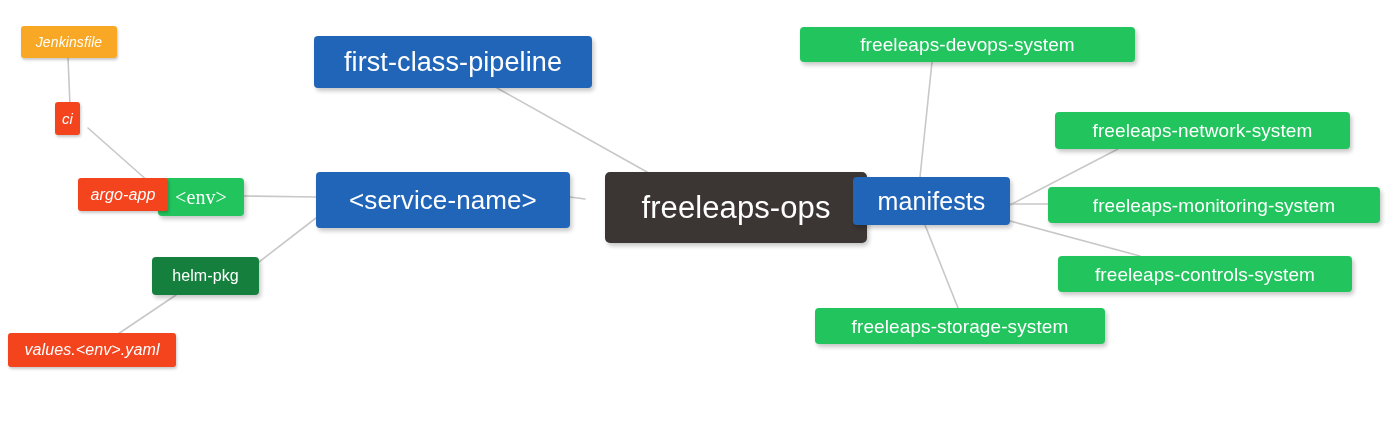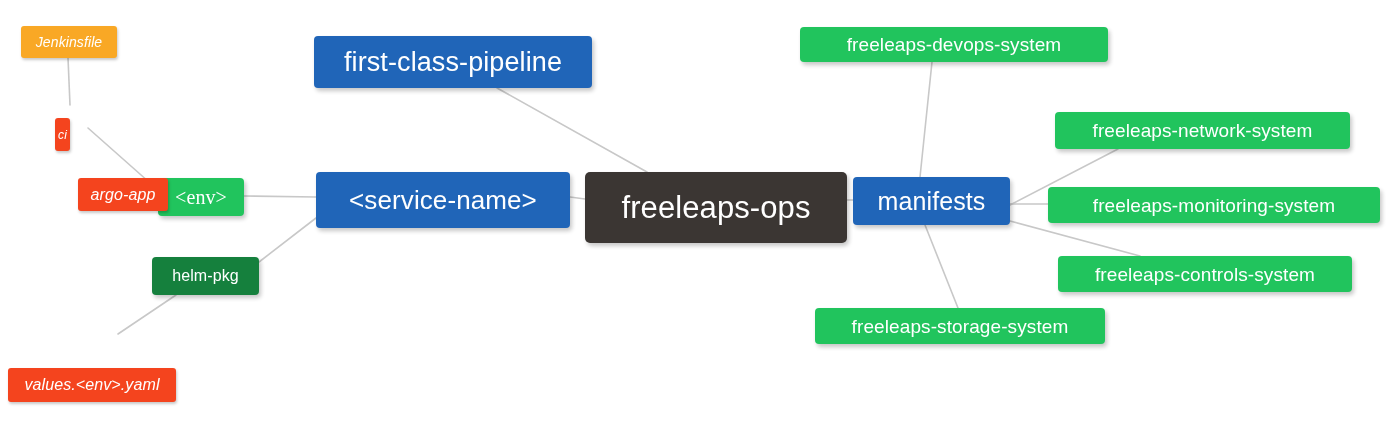--- a/index.html
+++ b/index.html
@@ -40,59 +40,59 @@
       <line x1="570" y1="197" x2="585" y2="199" stroke="#c8c8c8" stroke-width="1.6" stroke-linecap="round"></line>
       <line x1="497" y1="88" x2="647" y2="172" stroke="#c8c8c8" stroke-width="1.6" stroke-linecap="round"></line>
       <line x1="847" y1="200" x2="853" y2="200" stroke="#c8c8c8" stroke-width="1.6" stroke-linecap="round"></line>
       <line x1="920" y1="177" x2="932" y2="62" stroke="#c8c8c8" stroke-width="1.6" stroke-linecap="round"></line>
       <line x1="1010" y1="205" x2="1118" y2="149" stroke="#c8c8c8" stroke-width="1.6" stroke-linecap="round"></line>
       <line x1="1010" y1="204" x2="1048" y2="204" stroke="#c8c8c8" stroke-width="1.6" stroke-linecap="round"></line>
       <line x1="1010" y1="221" x2="1140" y2="256" stroke="#c8c8c8" stroke-width="1.6" stroke-linecap="round"></line>
       <line x1="925" y1="225" x2="958" y2="308" stroke="#c8c8c8" stroke-width="1.6" stroke-linecap="round"></line>
     </svg>
   <div id="nodes">
-      <div class="node n-root" style="left: 585px; top: 172px; width: 262px; height: 71px; background: rgb(59, 54, 51); font-size: 31px;">
+      <div class="node n-root" style="left: 605px; top: 172px; width: 262px; height: 71px; background: rgb(59, 54, 51); font-size: 31px;">
         <span>freeleaps-ops</span>
       </div>
       <div class="node n-branch" style="left: 314px; top: 36px; width: 278px; height: 52px; background: rgb(32, 101, 184); font-size: 27px;">
         <span>first-class-pipeline</span>
       </div>
       <div class="node n-branch" style="left: 316px; top: 172px; width: 254px; height: 56px; background: rgb(32, 101, 184); font-size: 26px; text-align: right;">
         <span>&lt;service-name&gt;</span>
       </div>
       <div class="node n-branch" style="left: 853px; top: 177px; width: 157px; height: 48px; background: rgb(32, 101, 184); font-size: 25px;">
         <span>manifests</span>
       </div>
       <div class="node n-leaf" style="left: 158px; top: 178px; width: 86px; height: 38px; background: rgb(33, 196, 93); font-size: 20px; font-family: Liberation Serif, serif;">
         <span>&lt;env&gt;</span>
       </div>
       <div class="node n-leaf" style="left: 152px; top: 257px; width: 107px; height: 38px; background: #15803d; font-size: 16px;">
         <span>helm-pkg</span>
       </div>
-      <div class="node n-leaf" style="left: 800px; top: 27px; width: 308px; height: 35px; background: rgb(33, 196, 93); font-size: 19px;">
+      <div class="node n-leaf" style="left: 800px; top: 27px; width: 335px; height: 35px; background: rgb(33, 196, 93); font-size: 19px;">
         <span>freeleaps-devops-system</span>
       </div>
       <div class="node n-leaf" style="left: 1055px; top: 112px; width: 295px; height: 37px; background: rgb(33, 196, 93); font-size: 19px;">
         <span>freeleaps-network-system</span>
       </div>
       <div class="node n-leaf" style="left: 1048px; top: 187px; width: 332px; height: 36px; background: rgb(33, 196, 93); font-size: 19px;">
         <span>freeleaps-monitoring-system</span>
       </div>
       <div class="node n-leaf" style="left: 1058px; top: 256px; width: 294px; height: 36px; background: rgb(33, 196, 93); font-size: 19px;">
         <span>freeleaps-controls-system</span>
       </div>
       <div class="node n-leaf" style="left: 815px; top: 308px; width: 290px; height: 36px; background: rgb(33, 196, 93); font-size: 19px;">
         <span>freeleaps-storage-system</span>
       </div>
       <div class="node n-tiny" style="left: 21px; top: 26px; width: 96px; height: 32px; background: rgb(249, 168, 37); font-size: 14px;">
         <span>Jenkinsfile</span>
       </div>
-      <div class="node n-tiny" style="left: 55px; top: 118px; width: 15px; height: 33px; background: rgb(244, 68, 30); font-size: 12px;">
+      <div class="node n-tiny" style="left: 55px; top: 102px; width: 25px; height: 33px; background: rgb(244, 68, 30); font-size: 15px;">
         <span>ci</span>
       </div>
       <div class="node n-tiny" style="left: 32px; top: 178px; width: 90px; height: 33px; background: rgb(244, 68, 30); font-size: 16px; margin-left: 46px;">
         <span>argo-app</span>
       </div>
-      <div class="node n-tiny" style="left: 8px; top: 333px; width: 168px; height: 34px; background: rgb(244, 68, 30); font-size: 16px; margin-top: 35px;">
+      <div class="node n-tiny" style="left: 8px; top: 333px; width: 168px; height: 34px; background: rgb(244, 68, 30); font-size: 16px;">
         <span>values.&lt;env&gt;.yaml</span>
       </div>
     </div>
 </div>
 
 </body></html>

